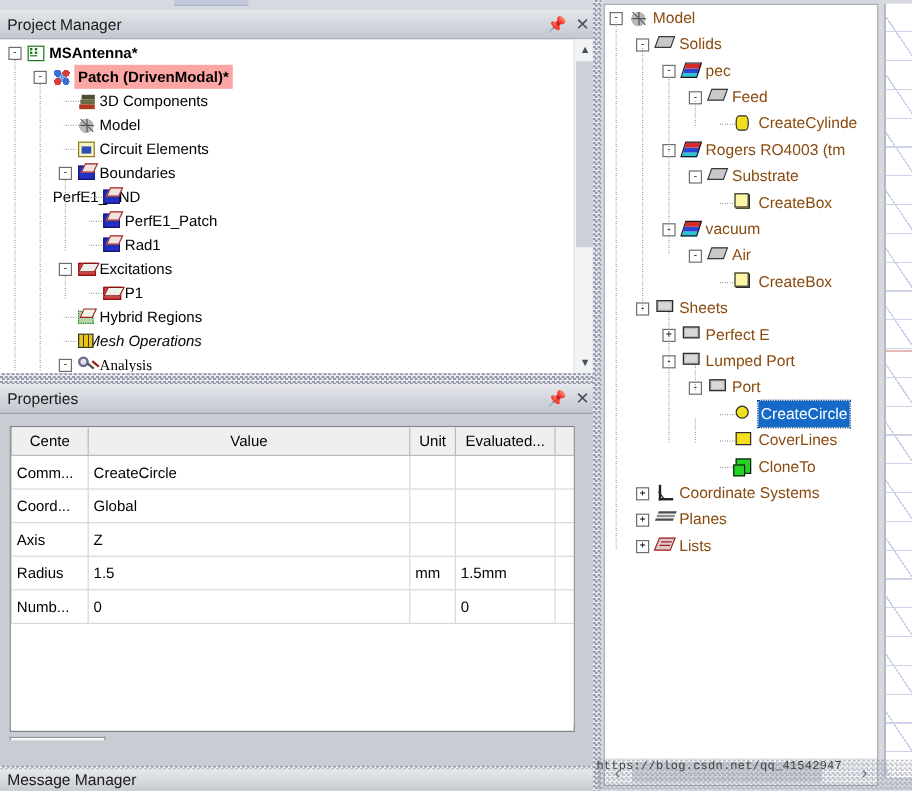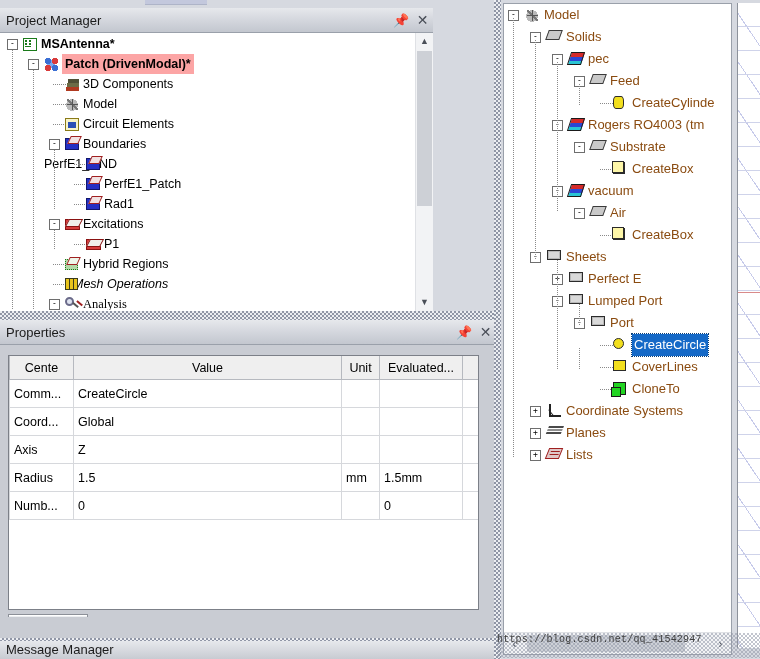--- a/index.html
+++ b/index.html
@@ -26,21 +26,21 @@
 
   
   .hatch{
     background-image:
       repeating-conic-gradient(#9096a6 0% 25%, #eceef2 0% 50%);
     background-size:4px 4px;
   }
   .topstrip{position:absolute;left:0;top:0;width:760px;height:8px;background:#d6d9e0;}
   .topstrip .bluebit{position:absolute;left:145px;top:0;width:62px;height:4px;background:#c3c8dd;border-bottom:1px solid #aeb4c8;}
 
-  .pm{position:absolute;left:0;top:8px;width:433px;height:303px;background:#c9ccd3;}
+  .pm{position:absolute;left:0;top:8px;width:496px;height:303px;background:#c9ccd3;}
   .pm-body{position:absolute;left:0;top:25px;right:0;bottom:0;background:#fff;border:1px solid #fff;box-sizing:border-box;overflow:hidden;}
   .pm-tree{position:absolute;left:0;top:0;width:478px;height:100%;overflow:hidden;}
 
   .vscroll{position:absolute;right:0;top:25px;width:17px;bottom:0;background:#f2f3f5;border-left:1px solid #dfe1e5;}
   .vscroll .arrow{position:absolute;left:0;width:17px;height:17px;background:#f2f3f5;text-align:center;font-size:9px;line-height:17px;color:#4a4f58;}
   .vscroll .arrow.up{top:0;}
   .vscroll .arrow.down{bottom:0;}
   .vscroll .thumb{position:absolute;left:1px;width:15px;background:#cdd0d6;}
 
   

